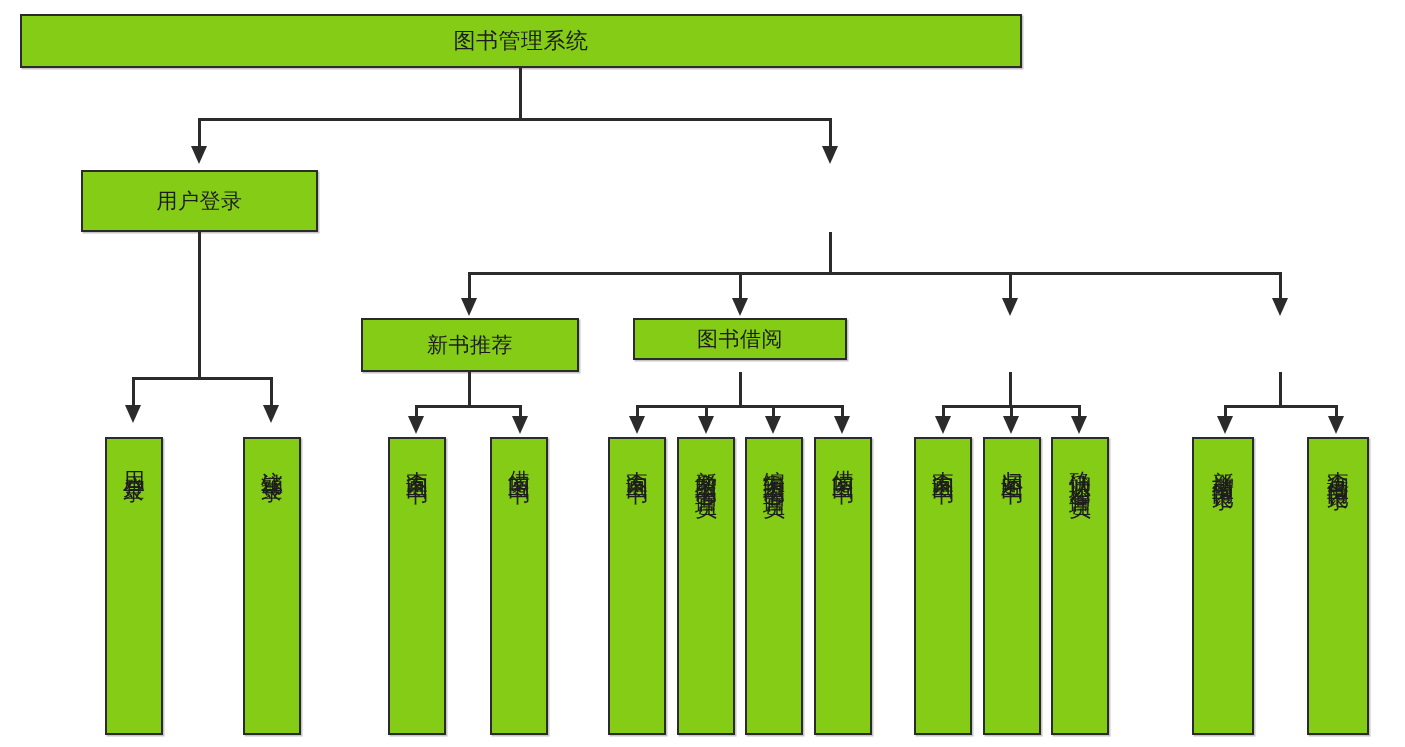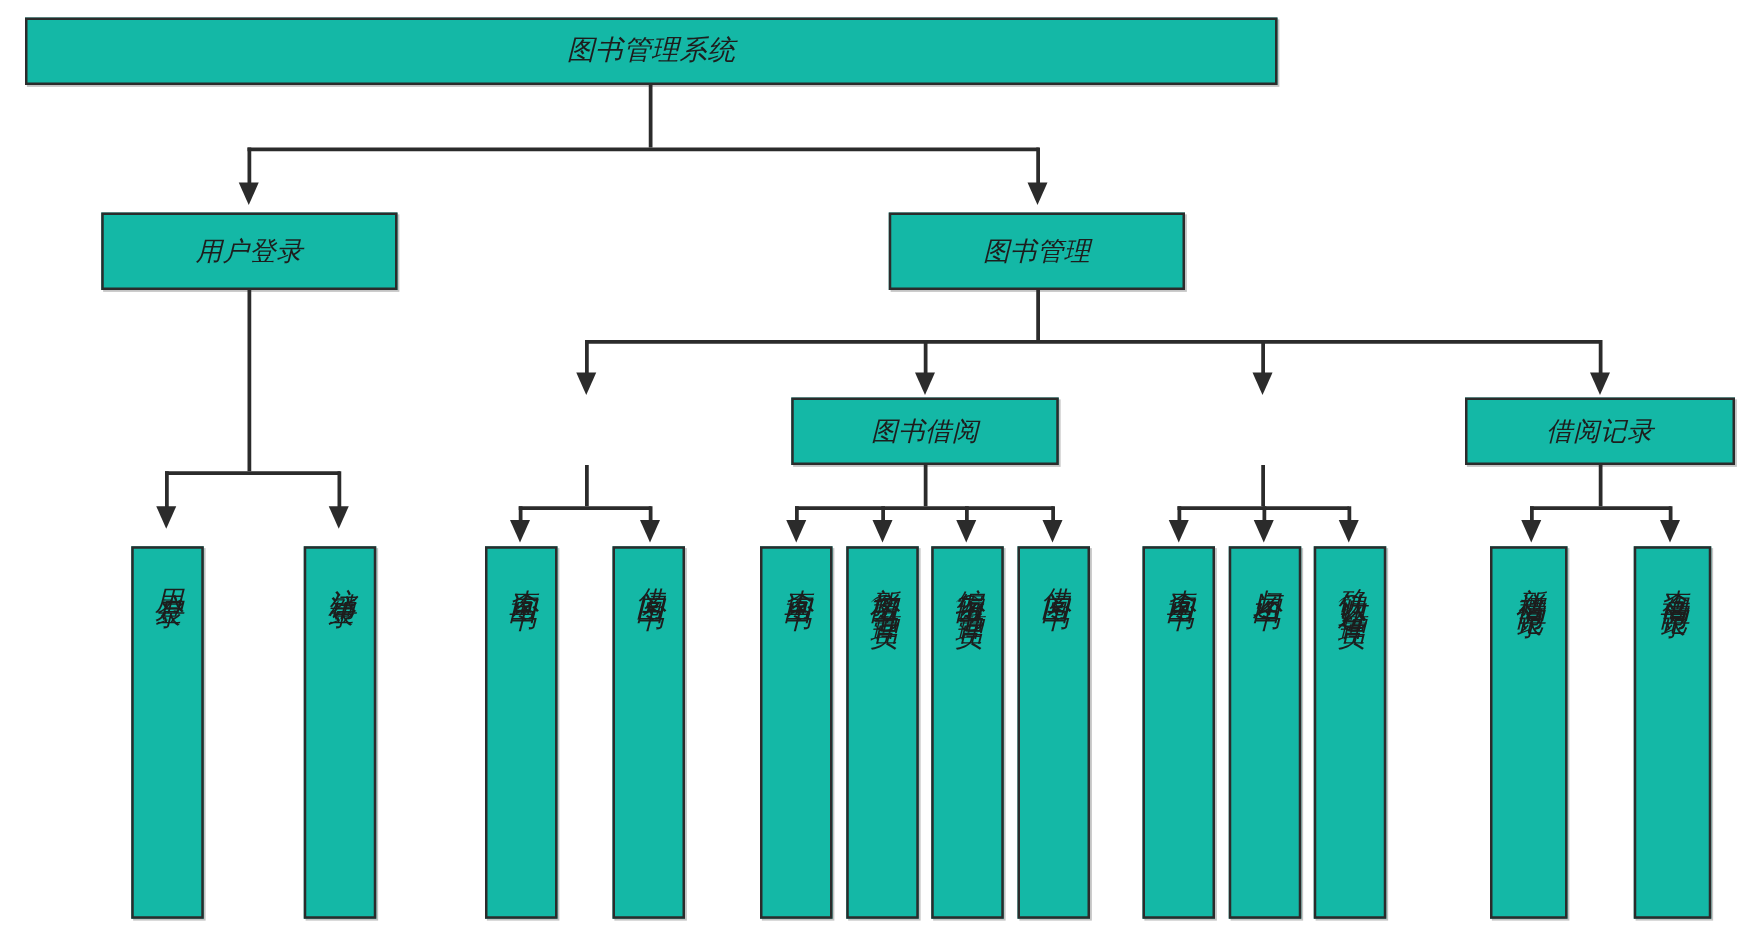--- a/index.html
+++ b/index.html
@@ -8,28 +8,27 @@
     background:#ffffff;
     font-family:"DejaVu Sans","Liberation Sans",sans-serif;
     overflow:hidden;
   }
   #stage{position:relative;width:1405px;height:747px;}
 
   
   .node{
     position:absolute;
     box-sizing:border-box;
-    background:#14b8a6;
+    background:#84cc16;
     border:2.5px solid #2b2b2b;
     box-shadow:1.5px 1.5px 0 0 rgba(150,150,150,0.55);
     display:flex;
     align-items:center;
     justify-content:center;
     color:#1d1d1d;
-    font-style:italic;
   }
   .node .label{
     line-height:1.18;
     letter-spacing:0.5px;
     white-space:pre;
     text-align:center;
   }
 
   
   .lvl-root .label{font-size:22px;}
@@ -88,47 +87,44 @@
   <div class="vline" style="left:198px;top:118px;height:30px;"></div>
   <div class="arrow" style="left:191px;top:146px;"></div>
 
   <div class="vline" style="left:829px;top:118px;height:30px;"></div>
   <div class="arrow" style="left:822px;top:146px;"></div>
 
   <div class="node lvl-2" style="left:81px;top:170px;width:237px;height:62px;">
     <span class="label">用户登录</span>
   </div>
 
-  <div class="node lvl-2" style="left:711px;top:170px;width:237px;height:62px;">
-    <span class="label">图书管理</span>
-  </div>
 
   <div class="vline" style="left:198px;top:232px;height:145px;"></div>
   <div class="hline" style="left:132px;top:377px;width:140px;"></div>
   <div class="vline" style="left:132px;top:377px;height:30px;"></div>
   <div class="arrow" style="left:125px;top:405px;"></div>
   <div class="vline" style="left:270px;top:377px;height:30px;"></div>
   <div class="arrow" style="left:263px;top:405px;"></div>
 
   <div class="vline" style="left:829px;top:232px;height:40px;"></div>
   <div class="hline" style="left:468px;top:272px;width:812px;"></div>
   <div class="vline" style="left:468px;top:272px;height:28px;"></div>
   <div class="arrow" style="left:461px;top:298px;"></div>
   <div class="vline" style="left:739px;top:272px;height:28px;"></div>
   <div class="arrow" style="left:732px;top:298px;"></div>
   <div class="vline" style="left:1009px;top:272px;height:28px;"></div>
   <div class="arrow" style="left:1002px;top:298px;"></div>
   <div class="vline" style="left:1279px;top:272px;height:28px;"></div>
   <div class="arrow" style="left:1272px;top:298px;"></div>
 
-  <div class="node lvl-3" style="left:633px;top:318px;width:214px;height:54px;">
+  <div class="node lvl-3" style="left:361px;top:318px;width:218px;height:54px;">
+    <span class="label">新书推荐</span>
+  </div>
+  <div class="node lvl-3" style="left:633px;top:318px;width:214px;height:42px;">
     <span class="label">图书借阅</span>
-  </div>
-  <div class="node lvl-3" style="left:1172px;top:318px;width:216px;height:54px;">
-    <span class="label">借阅记录</span>
   </div>
 
   <div class="vline" style="left:468px;top:372px;height:33px;"></div>
   <div class="hline" style="left:415px;top:405px;width:106px;"></div>
   <div class="vline" style="left:415px;top:405px;height:12px;"></div>
   <div class="arrow" style="left:408px;top:416px;"></div>
   <div class="vline" style="left:519px;top:405px;height:12px;"></div>
   <div class="arrow" style="left:512px;top:416px;"></div>
 
   <div class="vline" style="left:739px;top:372px;height:33px;"></div>

